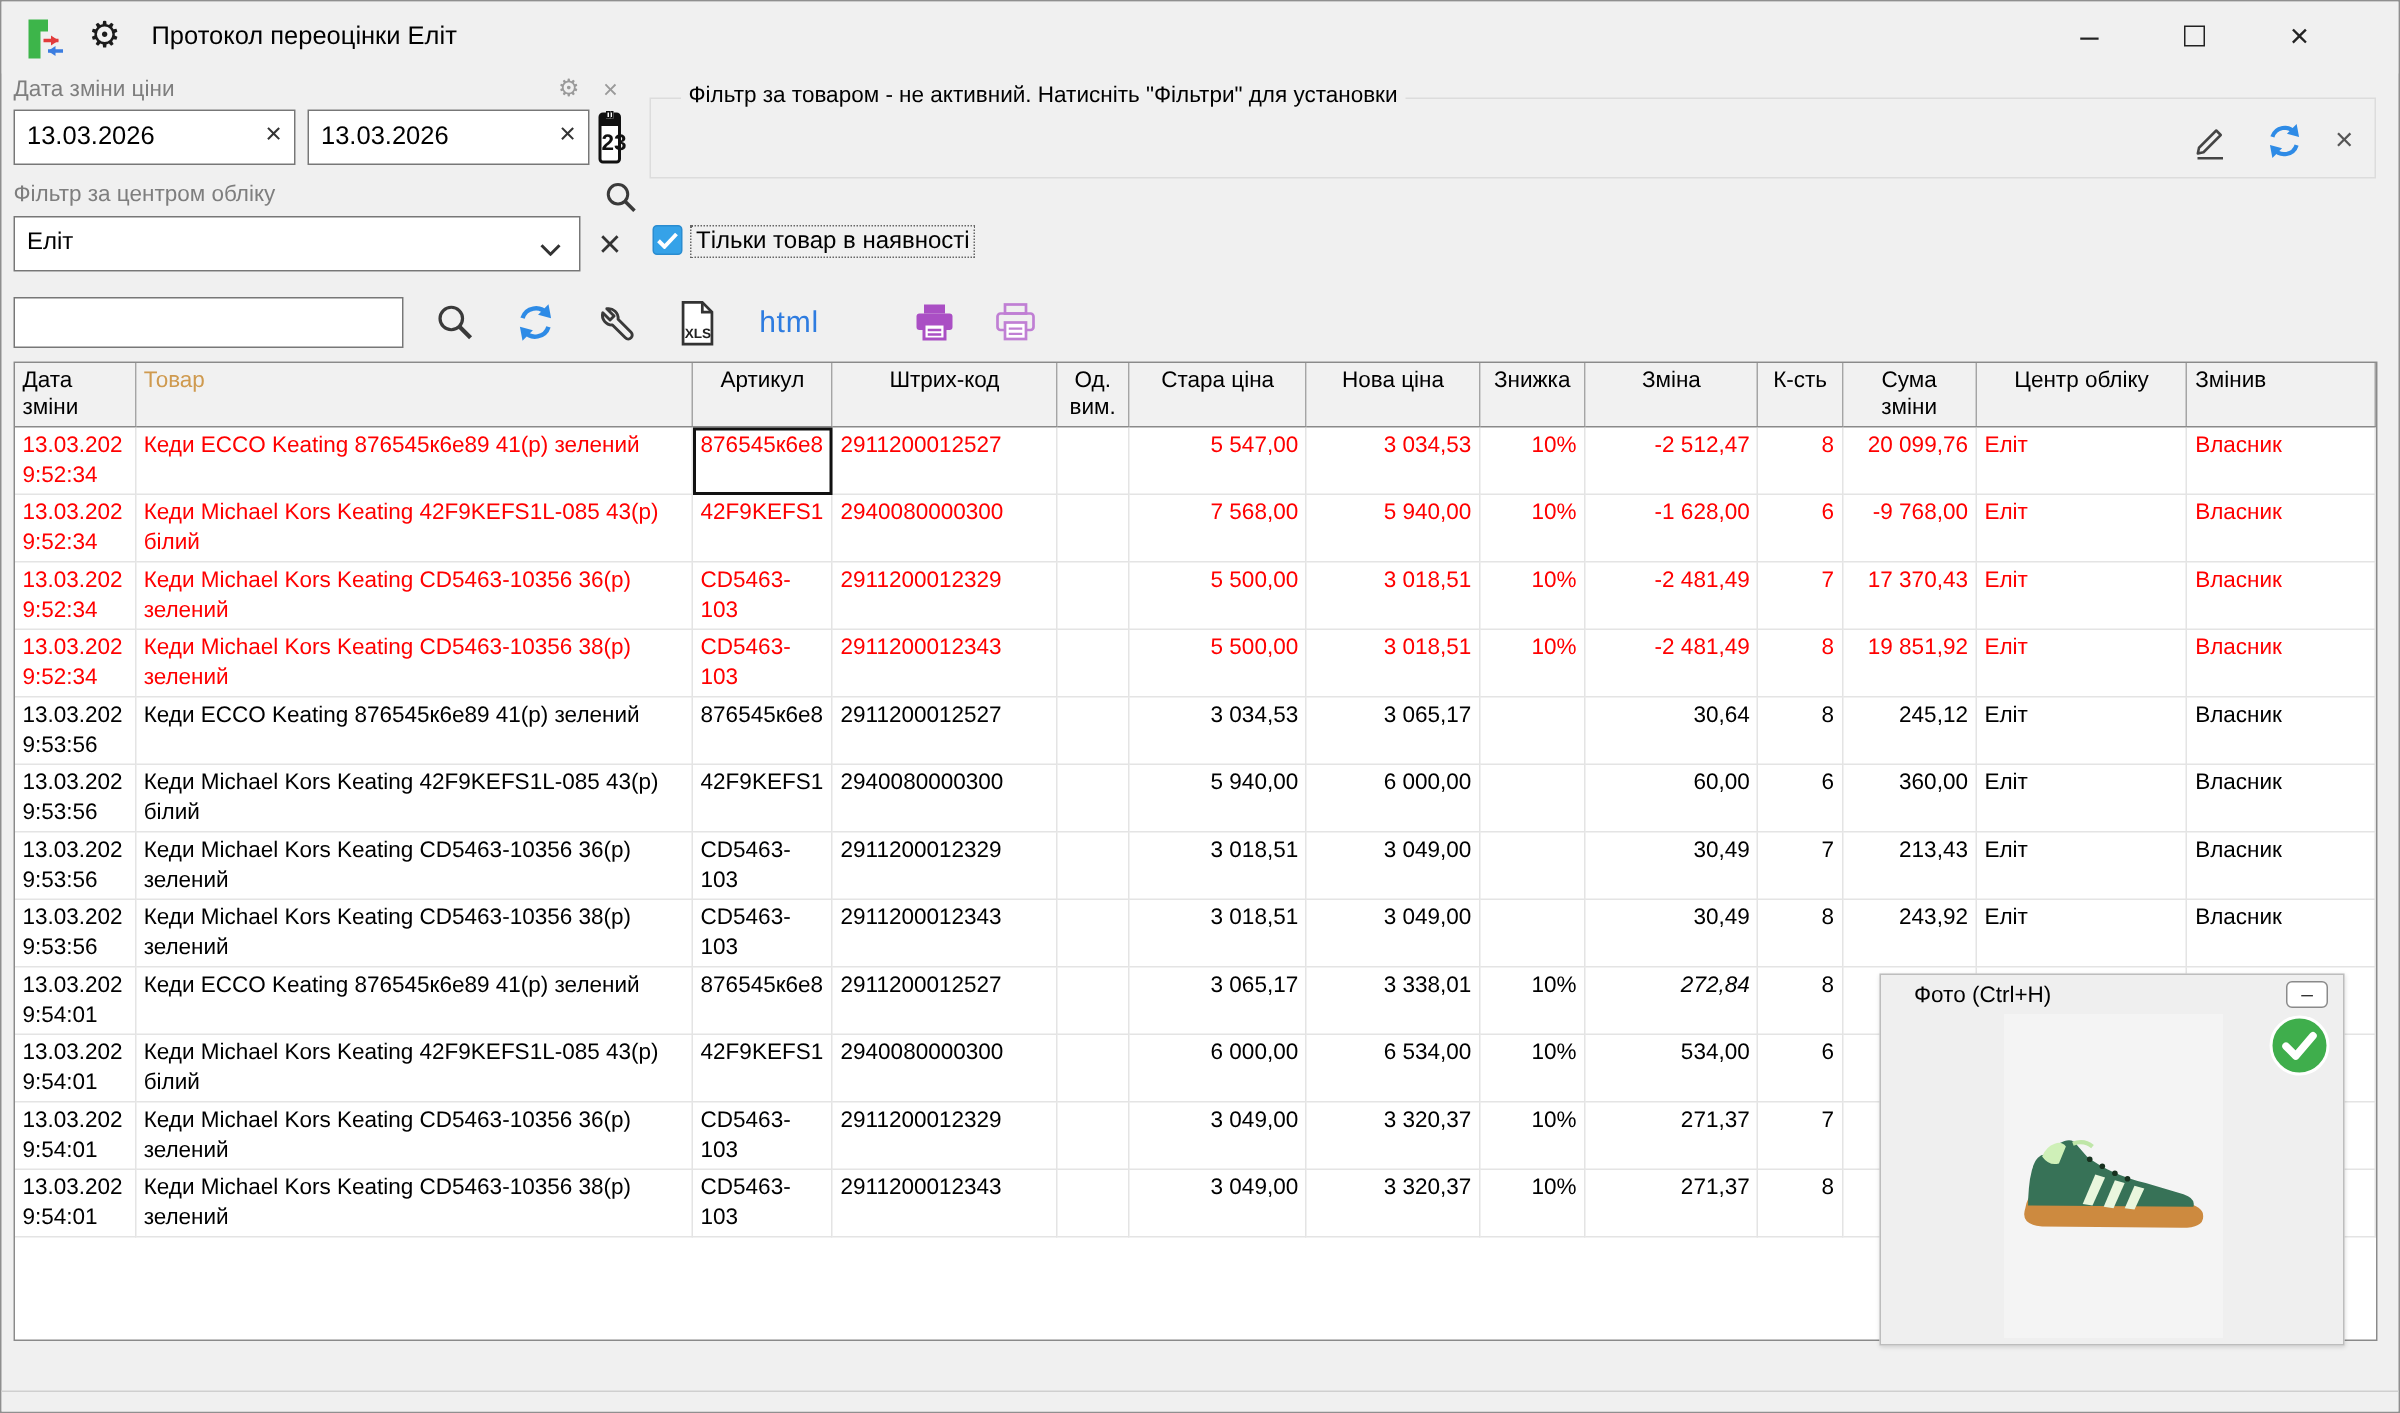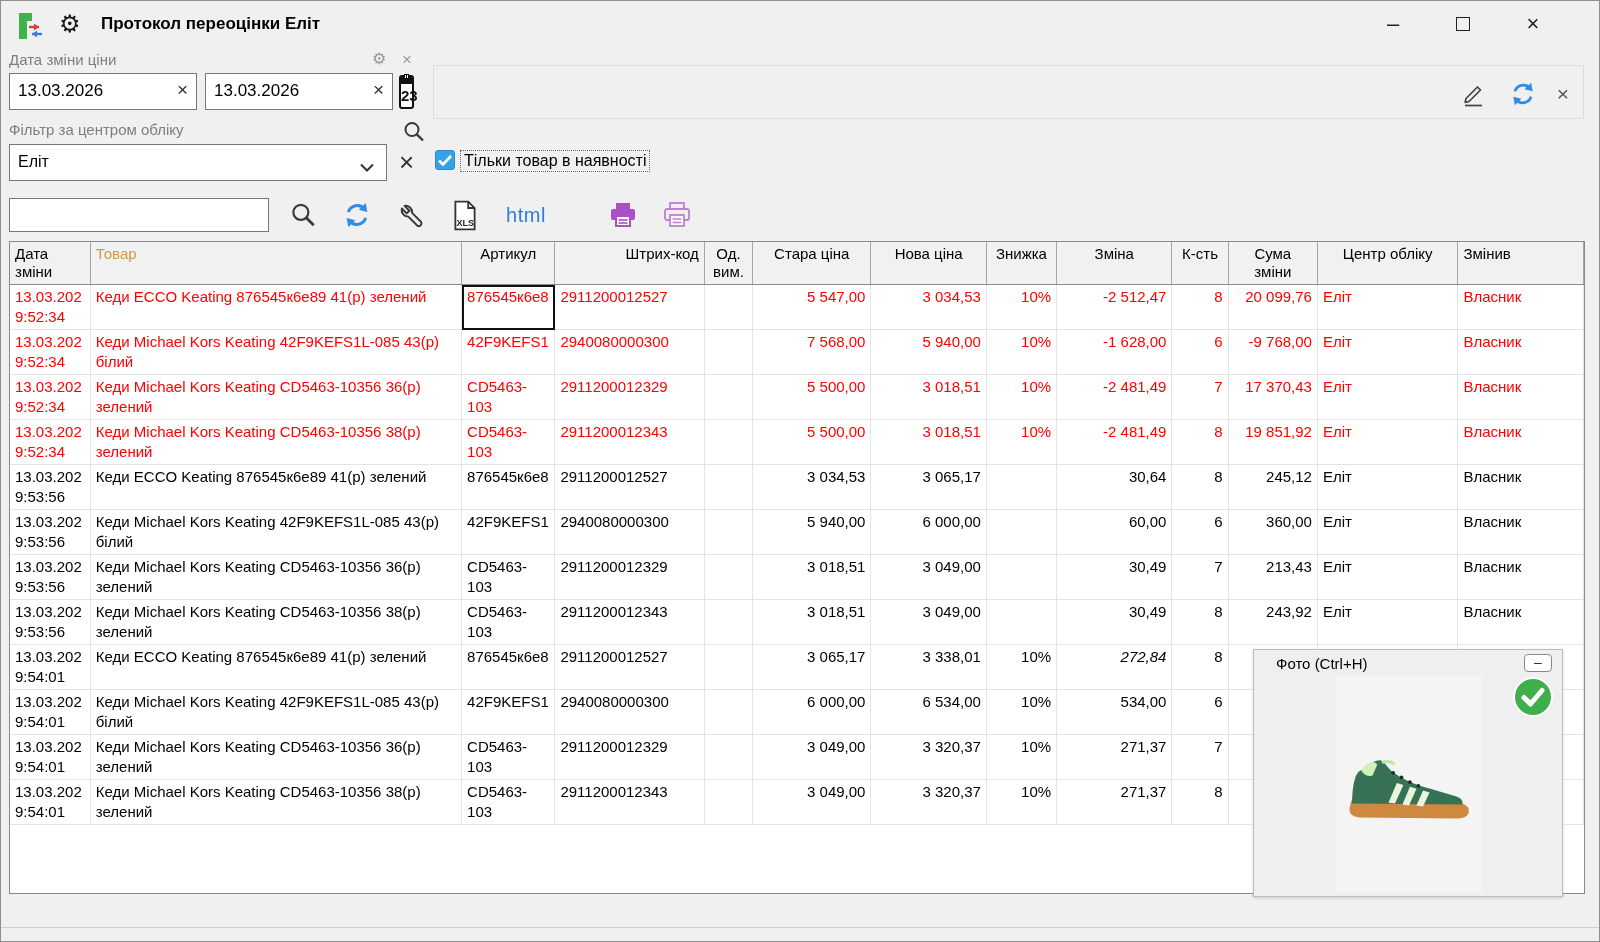--- a/index.html
+++ b/index.html
@@ -6,21 +6,21 @@
   *{box-sizing:border-box;}
   .window{
     position:relative;width:1600px;height:942px;background:#f0f0f0;
     font-family:"Liberation Sans","DejaVu Sans",sans-serif;color:#000;
     border:1px solid #8f8f8f;overflow:hidden;
   }
   
   .titlebar{position:absolute;left:0;top:0;width:100%;height:48px;background:#f0f0f0;}
   .app-icon{position:absolute;left:14px;top:9px;}
   .title-gear{position:absolute;left:58px;top:9px;font-size:24px;color:#1b1b1b;line-height:28px;}
-  .window-title{position:absolute;left:100px;top:13px;font-size:17px;font-weight:bold;}
+  .window-title{position:absolute;left:100px;top:13px;font-size:17px;font-weight:normal;}
   .win-btn{position:absolute;top:6px;width:44px;height:34px;display:flex;align-items:center;justify-content:center;color:#222;cursor:default;}
   .btn-min{left:1370px;font-size:22px;}
   .btn-max{left:1440px;}
   .btn-max .maxbox{width:14px;height:14px;border:1.6px solid #222;}
   .btn-close{left:1510px;font-size:22px;}
 
   
   .lbl{position:absolute;font-size:15px;color:#7e7e7e;}
   .date-label{left:8px;top:50px;}
   .small-gear{position:absolute;left:371px;top:48px;font-size:16px;color:#9a9a9a;}
@@ -123,20 +123,21 @@
     <span class="clear">×</span>
   </div>
   <div class="calendar-btn">
     <div class="caltop"></div>
     <div class="ring r1"></div>
     <div class="ring r2"></div>
     <div class="calnum">23</div>
   </div>
 
   <div class="groupbox">
+    <span class="groupbox-legend">Фільтр за товаром - не активний. Натисніть "Фільтри" для установки</span>
     <div class="gb-icons">
       <span class="tool">
         <svg width="28" height="28" viewBox="0 0 28 28">
           <path d="M7 18.5 L18.5 7 L21.5 10 L10 21.5 L6.2 22.3 Z" fill="none" stroke="#444" stroke-width="1.7" stroke-linejoin="round"></path>
           <line x1="6" y1="25.5" x2="23" y2="25.5" stroke="#444" stroke-width="1.7"></line>
         </svg>
       </span>
       <span class="tool">
         <svg width="28" height="28" viewBox="0 0 26 26">
           <path d="M5.5 10.5 A8 8 0 0 1 19.5 8" fill="none" stroke="#2e8be6" stroke-width="2.6"></path>
@@ -241,21 +242,21 @@
           <col style="width: 89px;">
           <col style="width: 140px;">
           <col style="width: 125px;">
         </colgroup>
       <thead>
           <tr id="header-row">
             <th style="text-align: left;">Дата
 зміни</th>
             <th style="text-align: left; color: rgb(207, 154, 79);">Товар</th>
             <th style="text-align: center;">Артикул</th>
-            <th style="text-align: right;">Штрих-код</th>
+            <th style="text-align: center;">Штрих-код</th>
             <th style="text-align: center;">Од.
 вим.</th>
             <th style="text-align: center;">Стара ціна</th>
             <th style="text-align: center;">Нова ціна</th>
             <th style="text-align: center;">Знижка</th>
             <th style="text-align: center;">Зміна</th>
             <th style="">К-сть</th>
             <th style="text-align: center;">Сума
 зміни</th>
             <th style="text-align: center;">Центр обліку</th>

